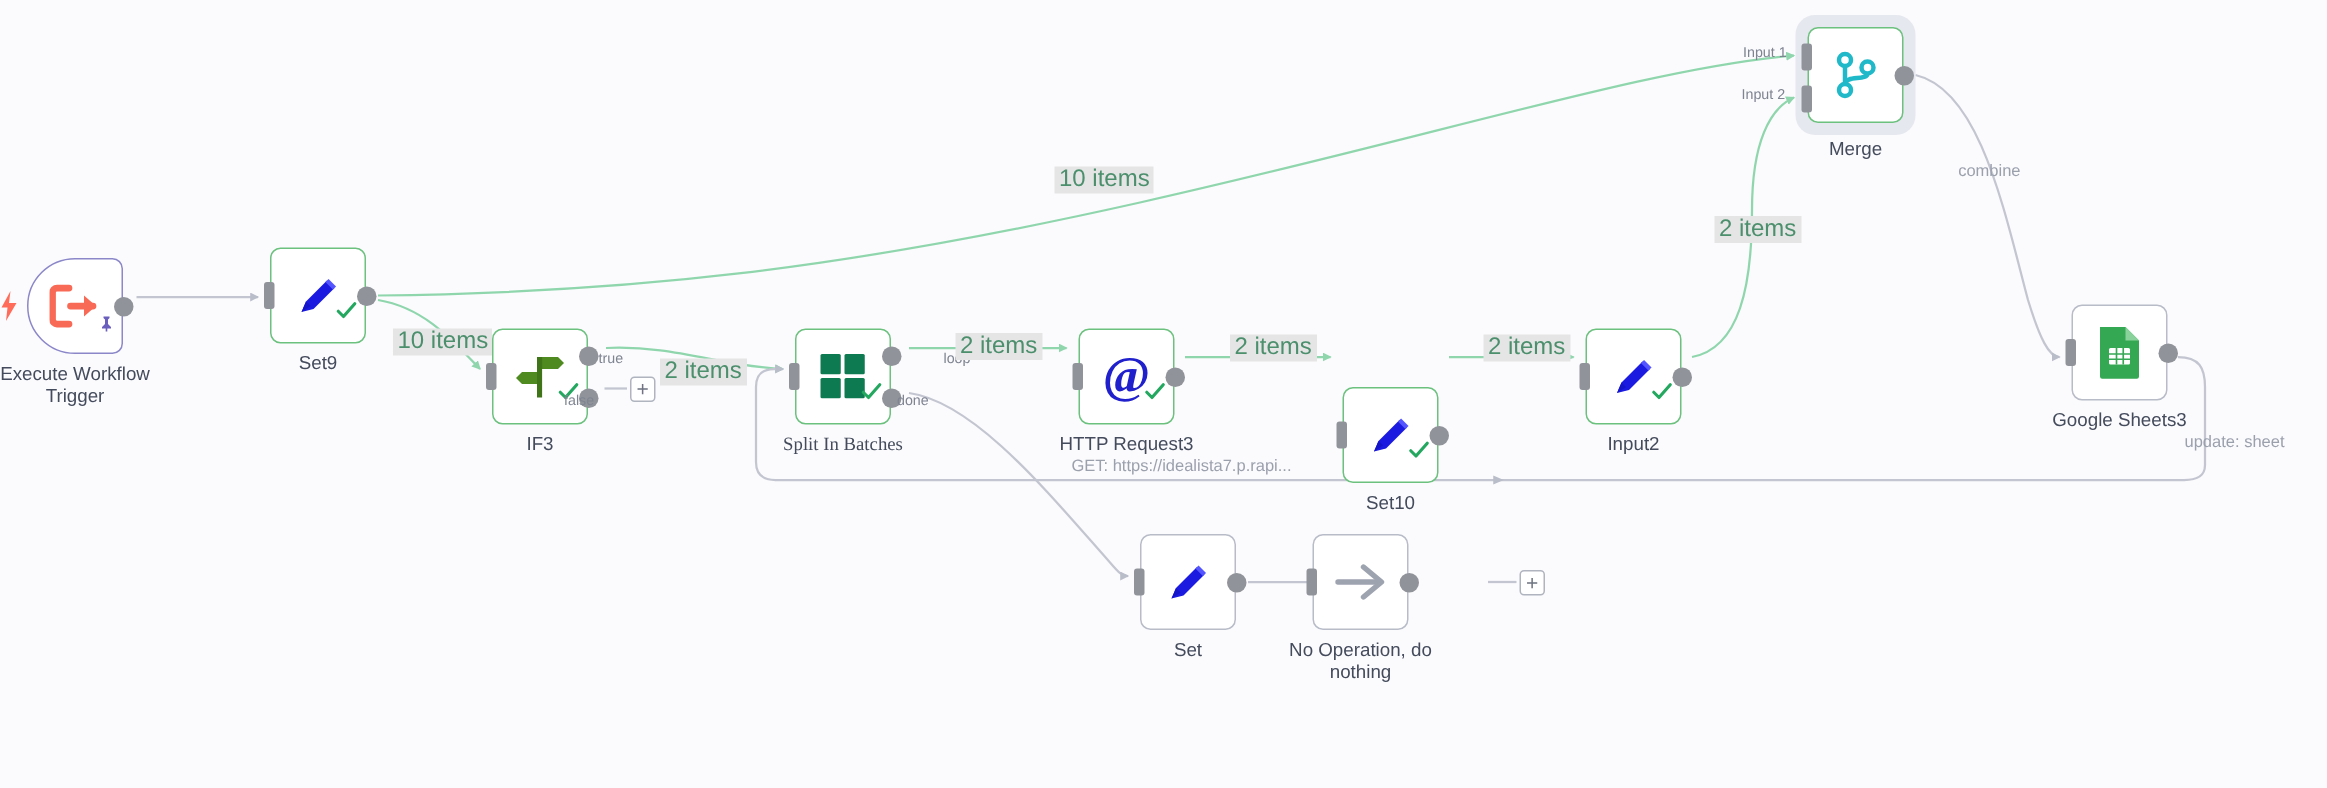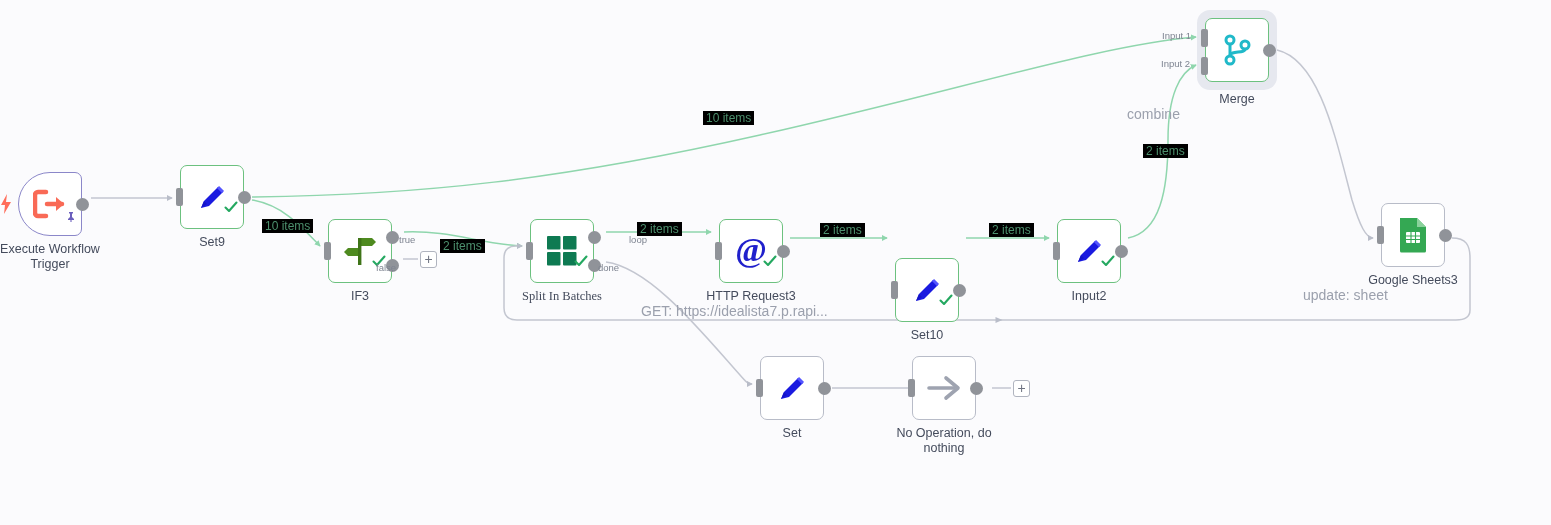--- a/index.html
+++ b/index.html
@@ -81,22 +81,22 @@
     text-align: center;
     font-size: 12.5px;
     color: #444b5c;
     line-height: 15px;
     white-space: pre-line;
   }
   .node .sublabel {
     position: absolute;
     left: -78px;
     width: 220px;
-    text-align: left;
-    font-size: 14px;
+    text-align: right;
+    font-size: 11px;
     color: #9ba0ad;
     line-height: 13px;
   }
   .node.sel-outline::before {
     content: "";
     position: absolute;
     left: -8px; top: -8px;
     width: 80px; height: 80px;
     border-radius: 13px;
     background: #e6e8ef;
@@ -151,23 +151,23 @@
     font-size: 14px;
     line-height: 14px;
     text-align: center;
     font-family: "Liberation Sans", sans-serif;
     z-index: 5;
   }
 
   
   .edge-label {
     position: absolute;
-    font-size: 12px;
+    font-size: 16px;
     color: #4c8f6d;
-    background: #000000;
+    background: #e5e5e5;
     padding: 0 3px;
     white-space: nowrap;
     z-index: 4;
   }
   .lightning {
     position: absolute;
     left: -18px;
     top: 22px;
     width: 12px;
     height: 20px;
@@ -425,21 +425,21 @@
         <path d="M5 27 L8 20 L22 6 L27 11 L13 25 Z" fill="#1a1ae0"></path>
         <path d="M22 6 L27 11" stroke="#5555ff" stroke-width="3"></path>
         <path d="M5 27 L8 20 L11 23 Z" fill="#1414c8"></path>
       </svg>
     </div>
     <div class="port-in"></div>
     <div class="port-out"></div>
     <div class="label">Set</div>
   </div>
 
-  <div class="node" style="left:912px; top:356px;">
+  <div class="node" style="left:875px; top:356px;">
     <div class="box"></div>
     <div class="icon">
       <svg width="36" height="30" viewBox="0 0 36 30">
         <path d="M3 15 H28" stroke="#9ea3b0" stroke-width="3.6" stroke-linecap="round" fill="none"></path>
         <path d="M20 5 L32 15 L20 25" stroke="#9ea3b0" stroke-width="3.6" stroke-linecap="round" stroke-linejoin="round" fill="none"></path>
       </svg>
     </div>
     <div class="port-in"></div>
     <div class="port-out"></div>
     <div class="label">No Operation, do

